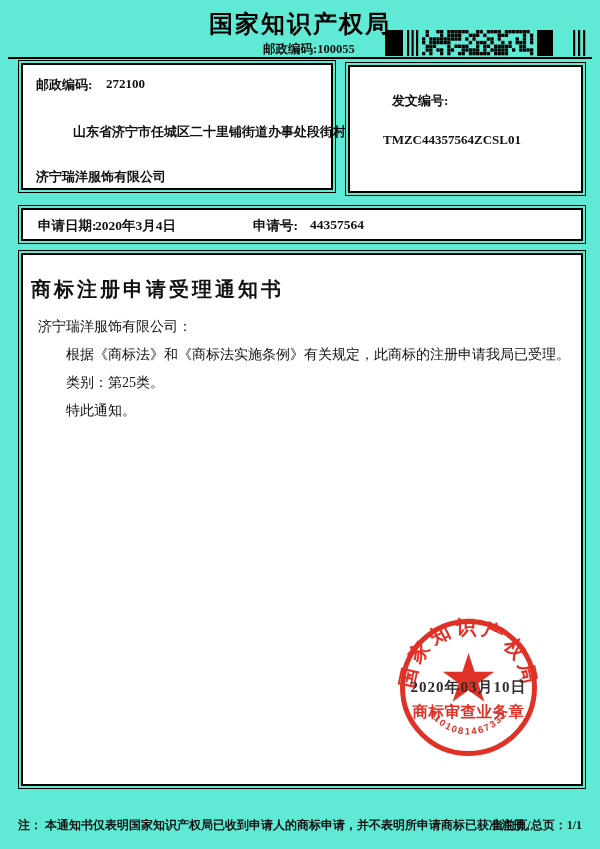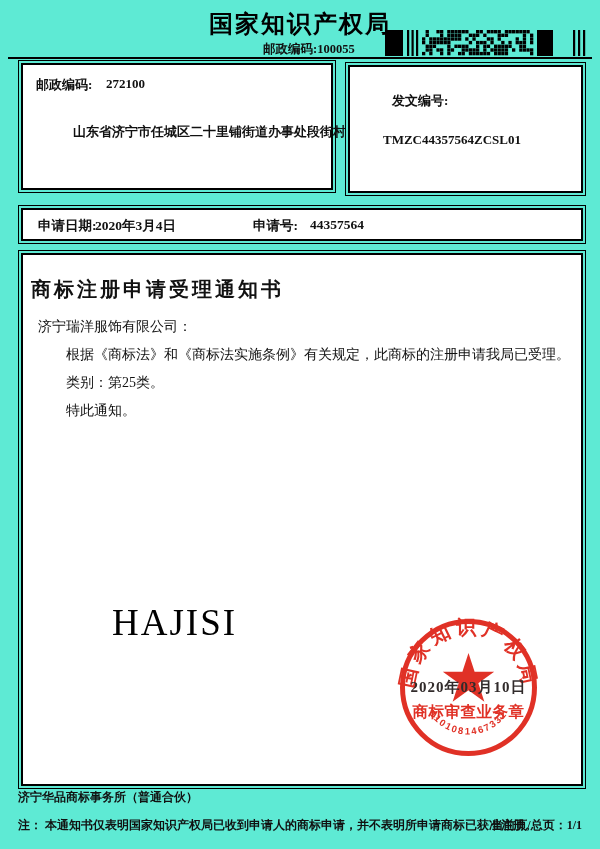--- a/index.html
+++ b/index.html
@@ -200,53 +200,52 @@
         <rect x="145.0" y="21.9" width="3.3" height="3.4"></rect>
       </g>
   </svg>
 
   <div class="hr"></div>
 
   <div class="box recipient-box">
     <span class="t" style="left:13px; top:11px;">邮政编码:</span>
     <span class="t" style="left:83px; top:11px;">272100</span>
     <span class="t" style="left:13px; top:58px;padding-left:37px;">山东省济宁市任城区二十里铺街道办事处段街村</span>
+    <span class="t" style="left:13px; top:103px;">济宁瑞洋服饰有限公司</span>
   </div>
 
   <div class="box dispatch-box">
     <span class="t" style="left:14px; top:25px;margin-left:28px;">发文编号:</span>
     <span class="t" style="left:33px; top:65px;">TMZC44357564ZCSL01</span>
   </div>
 
   <div class="box app-bar">
     <span class="bar-t" style="left:15px;">申请日期:</span>
     <span class="bar-t" style="left:72px;">2020年3月4日</span>
     <span class="bar-t" style="left:230px;">申请号:</span>
     <span class="bar-t" style="left:287px;">44357564</span>
   </div>
 
   <div class="box main-box">
     <div class="notice-title">商标注册申请受理通知书</div>
     <div class="notice-line" style="left:15px; top:63px;">济宁瑞洋服饰有限公司：</div>
     <div class="notice-line" style="left:43px; top:91px;">根据《商标法》和《商标法实施条例》有关规定，此商标的注册申请我局已受理。</div>
     <div class="notice-line" style="left:43px; top:119px;">类别：第25类。</div>
     <div class="notice-line" style="left:43px; top:147px;">特此通知。</div>
-    <div class="trademark">HAJISI</div>
 
     <svg class="seal" width="143" height="147" viewBox="0 0 143 147">
       <defs>
         <path id="sealTopArc" d="M 18 79 A 54 54 0 1 1 125 79" fill="none"></path>
         <path id="sealBottomArc" d="M 31.6 96.4 A 47 47 0 0 0 111.4 96.4" fill="none"></path>
       </defs>
       <circle cx="71.5" cy="71.5" r="66" fill="none" stroke="#df261b" stroke-width="5"></circle>
       <path transform="translate(71.5,64)" fill="#df261b" fill-rule="nonzero" d="M0,-27 L15.87,21.84 L-25.68,-8.34 L25.68,-8.34 L-15.87,21.84 Z"></path>
       <text class="arc-text"><textPath href="#sealTopArc" startOffset="50%" text-anchor="middle">国家知识产权局</textPath></text>
       <text class="sdate" x="71.5" y="76" text-anchor="middle">2020年03月10日</text>
       <text class="office" x="71.5" y="101" text-anchor="middle">商标审查业务章</text>
       <text class="serial"><textPath href="#sealBottomArc" startOffset="50%" text-anchor="middle">1101081467331</textPath></text>
     </svg>
   </div>
 
-  <div class="agency">济宁华品商标事务所（普通合伙）</div>
   <div class="note">注：  本通知书仅表明国家知识产权局已收到申请人的商标申请，并不表明所申请商标已获准注册。</div>
   <div class="page-ind">当前页/总页：1/1</div>
 
 </div>
 
 </body></html>

